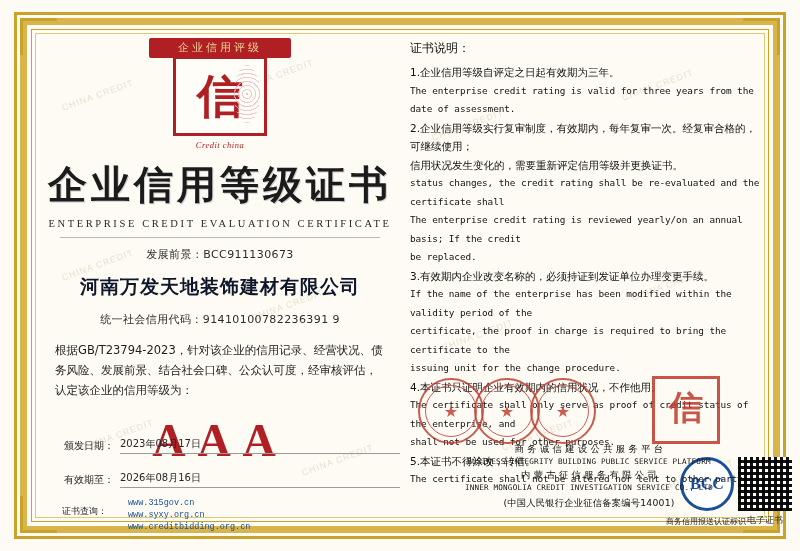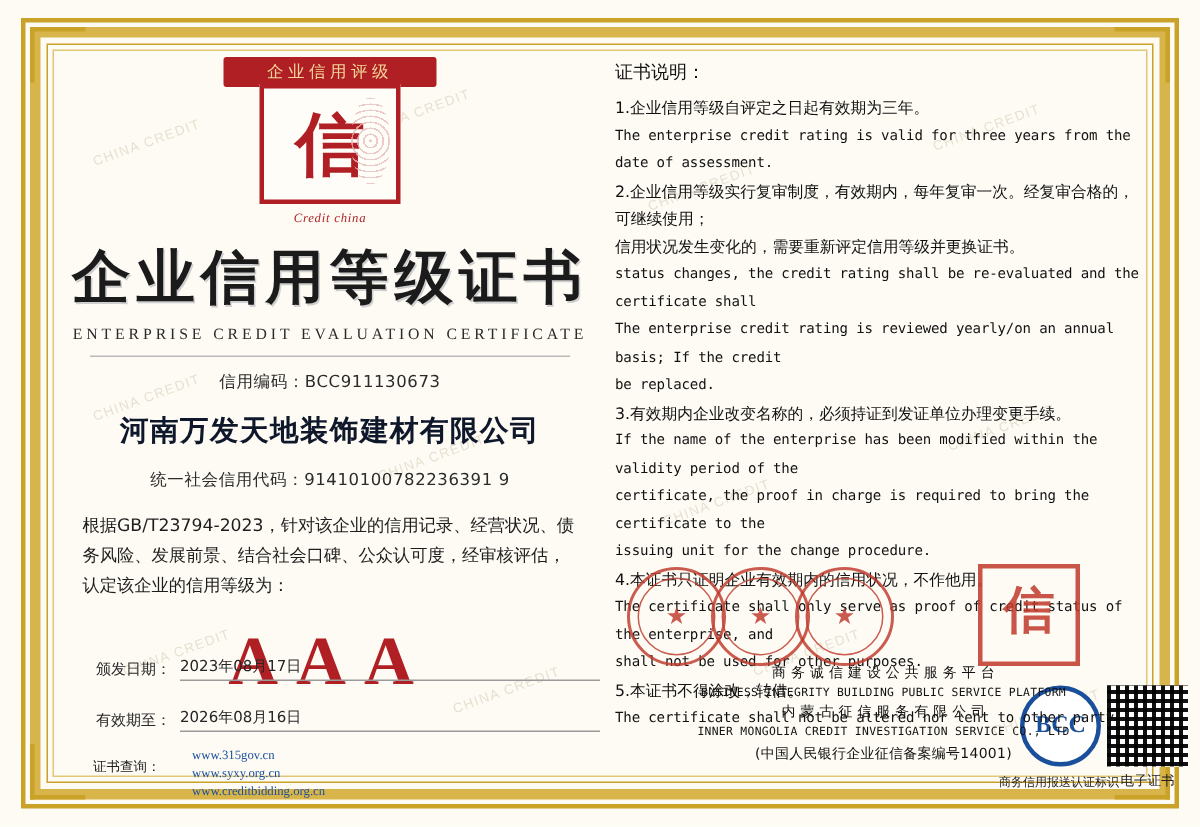--- a/index.html
+++ b/index.html
@@ -159,21 +159,21 @@
   .qr-label{
     position:absolute;right:8px;bottom:24px;width:54px;text-align:center;
     font-size:9px;color:#222;font-family:"DejaVu Sans", sans-serif;
   }
   .bcc-label{
     position:absolute;right:44px;bottom:24px;width:100px;text-align:center;
     font-size:8px;color:#222;font-family:"DejaVu Sans", sans-serif;
   }
   .links{
     position:absolute;left:128px;bottom:18px;font-size:8.5px;color:#1a4f9c;
-    line-height:12px;font-family:Liberation Serif, serif;
+    line-height:12px;font-family:Liberation Mono, monospace;
   }
   .links-lbl{
     position:absolute;left:62px;bottom:33px;font-size:9px;color:#222;
     font-family:"DejaVu Sans", sans-serif;
   }
 
   
   .r-title{
     font-size:12px;color:#111;margin-bottom:6px;
     font-family:"DejaVu Sans", sans-serif;
@@ -255,21 +255,21 @@
         <div class="fp"></div>
       </div>
       <div class="cc">Credit china</div>
     </div>
 
     <div class="title-cn">企业信用等级证书</div>
     <div class="title-en">ENTERPRISE CREDIT EVALUATION CERTIFICATE</div>
     <div class="rule"></div>
 
     <div class="cert-no">
-      <span>信用编码：</span><span>BCC911130673</span>
+      <span>发展前景：</span><span>BCC911130673</span>
     </div>
 
     <div class="company">河南万发天地装饰建材有限公司</div>
 
     <div class="uscc">
       <span>统一社会信用代码：</span><span>91410100782236391 9</span>
     </div>
 
     <div class="body-text">根据GB/T23794-2023，针对该企业的信用记录、经营状况、债务风险、发展前景、结合社会口碑、公众认可度，经审核评估，认定该企业的信用等级为：</div>
 

